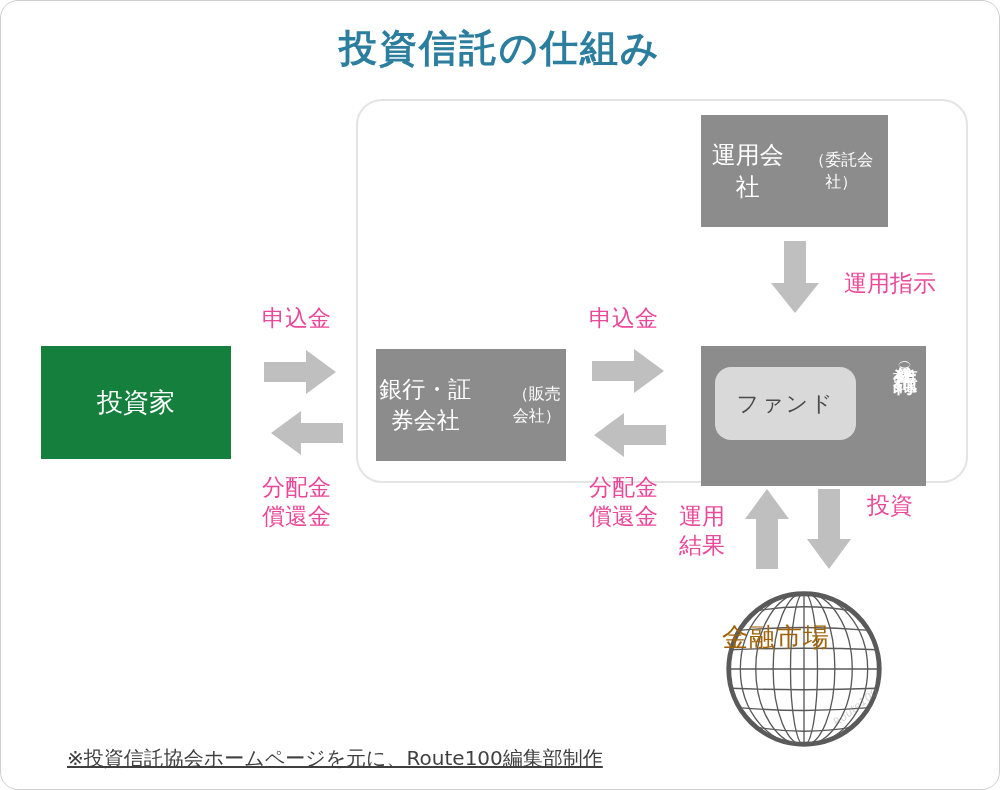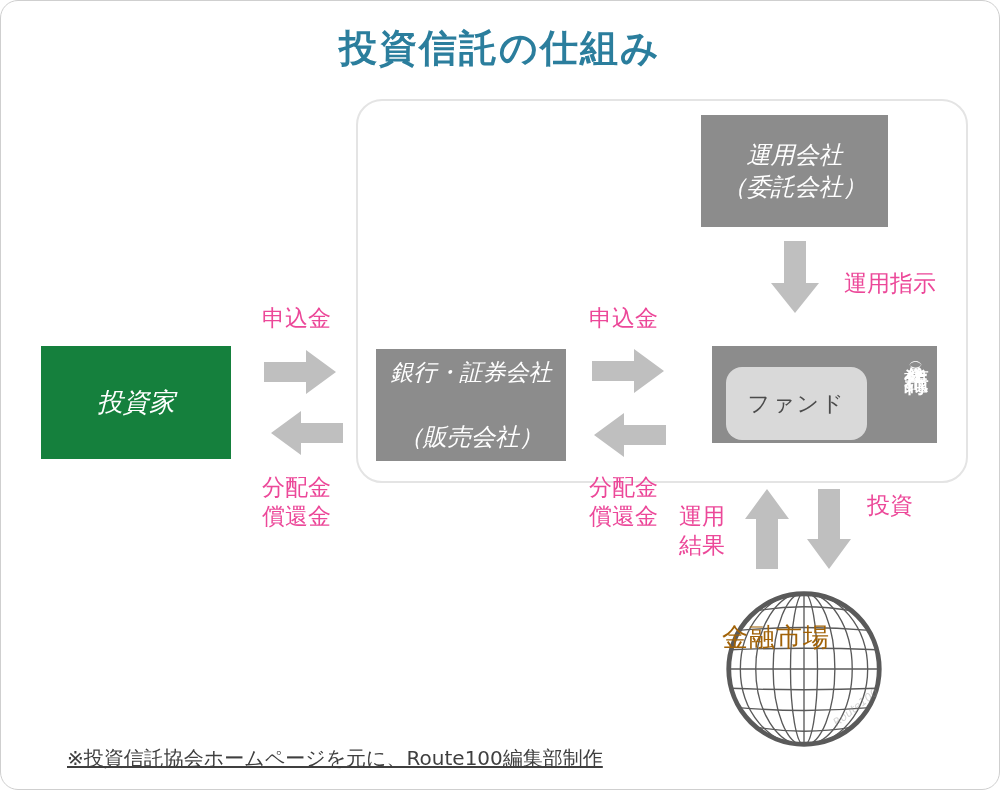--- a/index.html
+++ b/index.html
@@ -11,31 +11,31 @@
   .abs{position:absolute;}
   .title{
     top:22px;left:0;width:100%;text-align:center;
     font-size:38px;font-weight:bold;color:#2b7e9d;letter-spacing:2px;
   }
   .panel{
     left:355px;top:98px;width:608px;height:380px;
     border:2px solid #e4e4e4;border-radius:26px;background:#fff;
   }
   .box{
-    display:flex;flex-direction:column;align-items:center;justify-content:center;
-    color:#ffffff;text-align:center;line-height:1.35;font-style:italic;
+    display:flex;flex-direction:row;align-items:center;justify-content:center;
+    color:#ffffff;text-align:center;line-height:1.35;
   }
   .gray-box{background:#8c8c8c;}
   .blue-box{background:#15803d;}
   .box .l1{font-size:24px;}
-  .box .l2{font-size:24px;}
+  .box .l2{font-size:16px;}
   .investor{left:40px;top:345px;width:190px;height:113px;font-size:26px;}
   .bank{left:375px;top:348px;width:190px;height:112px;gap:33px;}
   .mgmt{left:700px;top:114px;width:187px;height:112px;}
-  .trust{left:700px;top:345px;width:225px;height:97px;margin-left:11px;}
+  .trust{left:700px;top:345px;width:225px;height:140px;}
   .fund{
     position:absolute;left:14px;top:21px;width:141px;height:73px;
     background:#d9d9d9;border-radius:16px;
     display:flex;align-items:center;justify-content:center;
     color:#4b4b4b;font-size:22px;letter-spacing:2px;
   }
   .trust-vertical{
     position:absolute;right:4px;top:0;height:115px;
     writing-mode:vertical-rl;text-align:center;color:#ffffff;
     display:flex;flex-direction:row;align-items:center;

